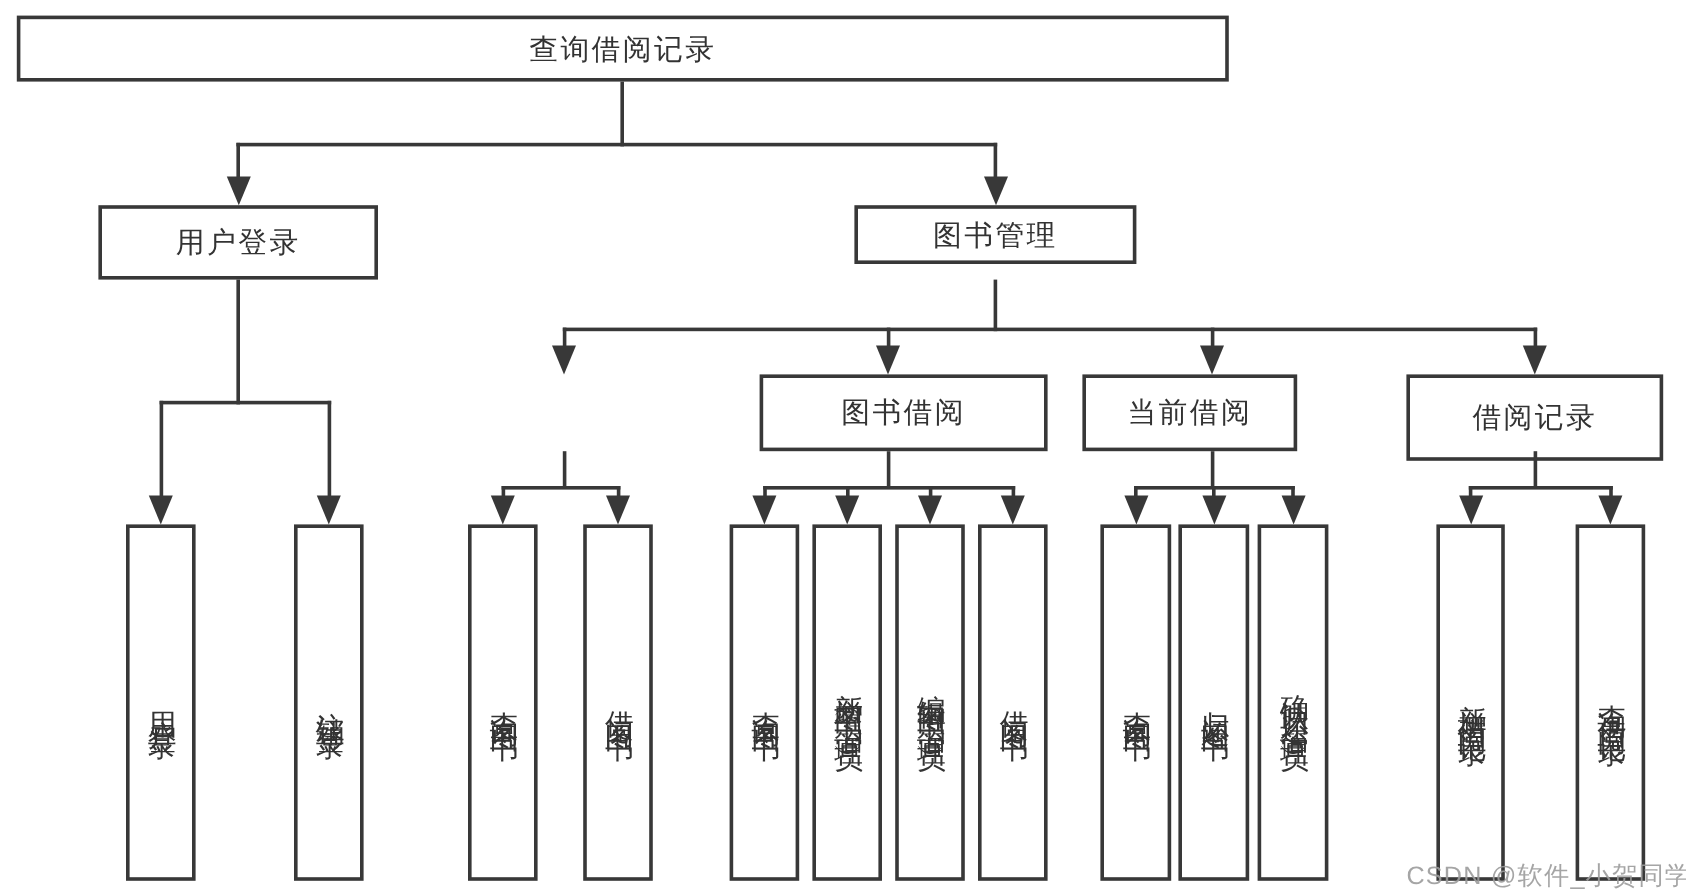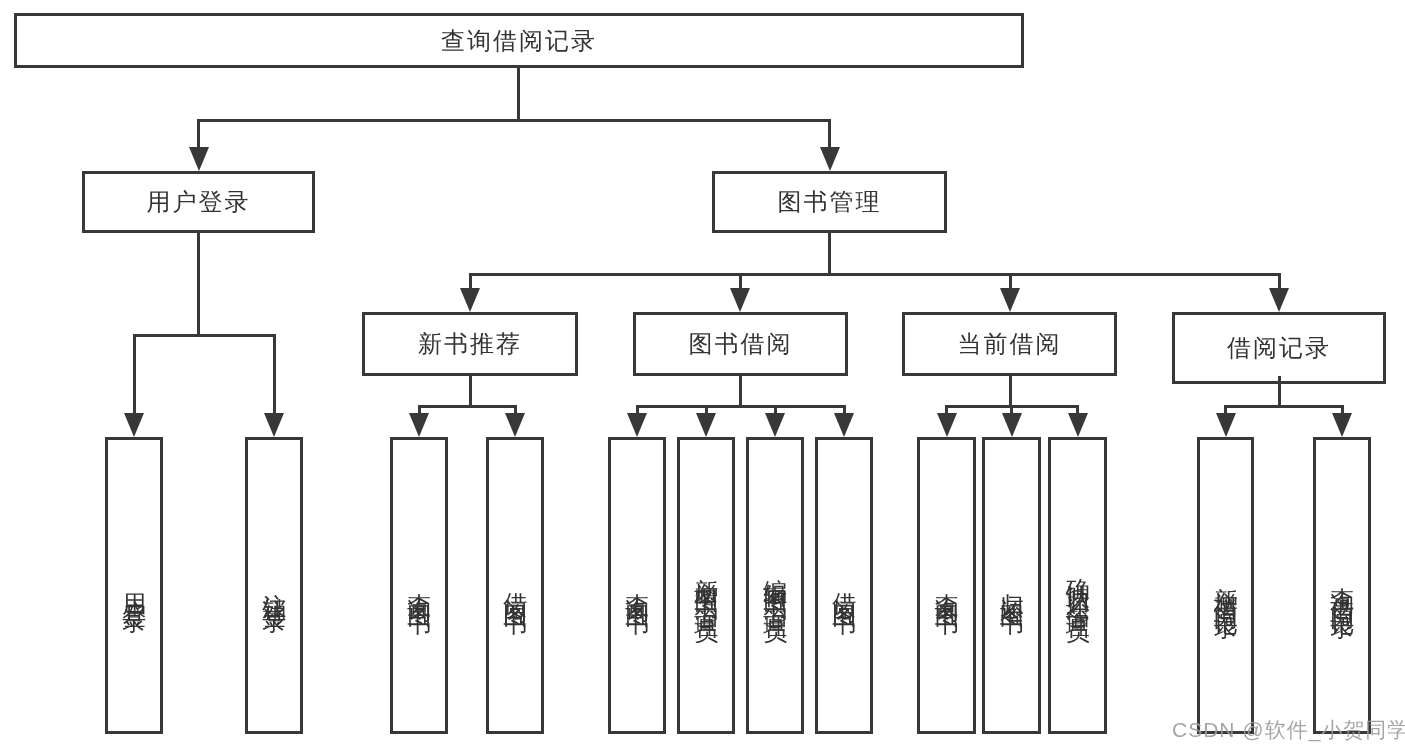--- a/index.html
+++ b/index.html
@@ -63,33 +63,30 @@
 <div id="canvas">
 
   <div class="node h" style="left:14px;top:13px;width:1010px;height:55px">
     <span>查询借阅记录</span>
   </div>
 
   <div class="node h" style="left:82px;top:171px;width:233px;height:62px">
     <span>用户登录</span>
   </div>
 
-  <div class="node h" style="left:712px;top:171px;width:235px;height:62px">
+  <div class="node h" style="left:712px;top:171px;width:235px;height:49px">
     <span>图书管理</span>
   </div>
 
-  <div class="node h" style="left:362px;top:312px;width:216px;height:64px">
-    <span>新书推荐</span>
-  </div>
 
-  <div class="node h" style="left:633px;top:312px;width:215px;height:64px">
+  <div class="node h" style="left:633px;top:312px;width:240px;height:64px">
     <span>图书借阅</span>
   </div>
 
-  <div class="node h" style="left:902px;top:312px;width:215px;height:64px">
+  <div class="node h" style="left:902px;top:312px;width:179px;height:64px">
     <span>当前借阅</span>
   </div>
 
   <div class="node h" style="left:1172px;top:312px;width:214px;height:72px">
     <span>借阅记录</span>
   </div>
 
   <div class="node v" style="left:105px;top:437px;width:58px;height:297px">
     <span class="vtext">用户登录</span>
   </div>

